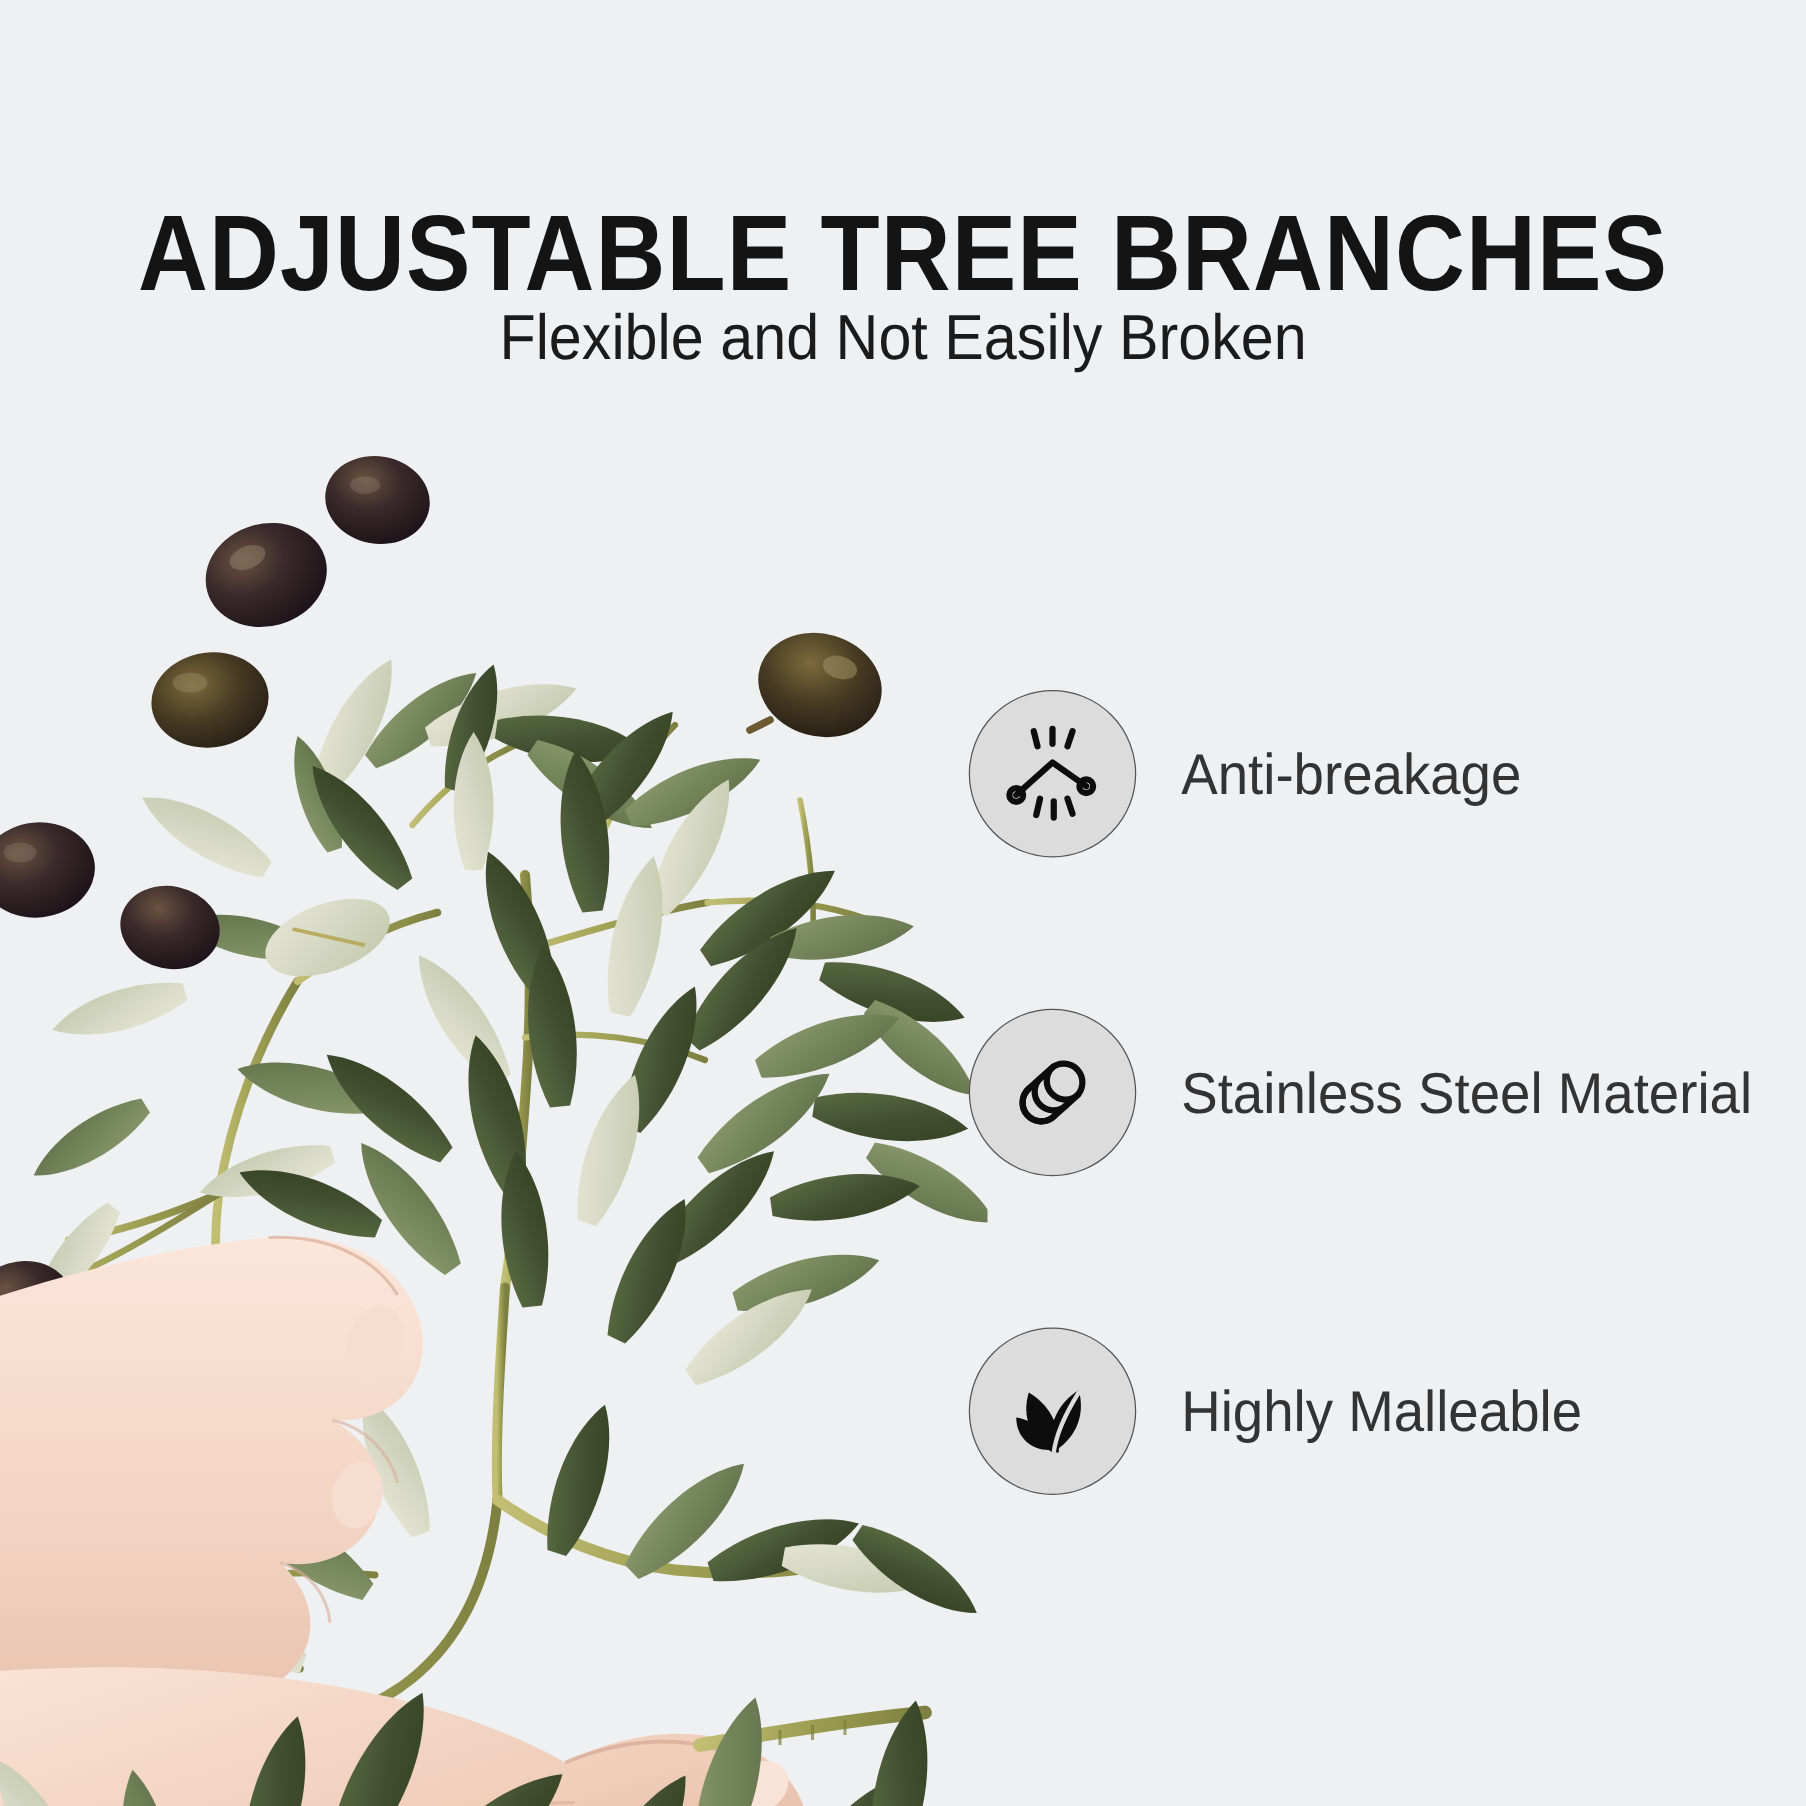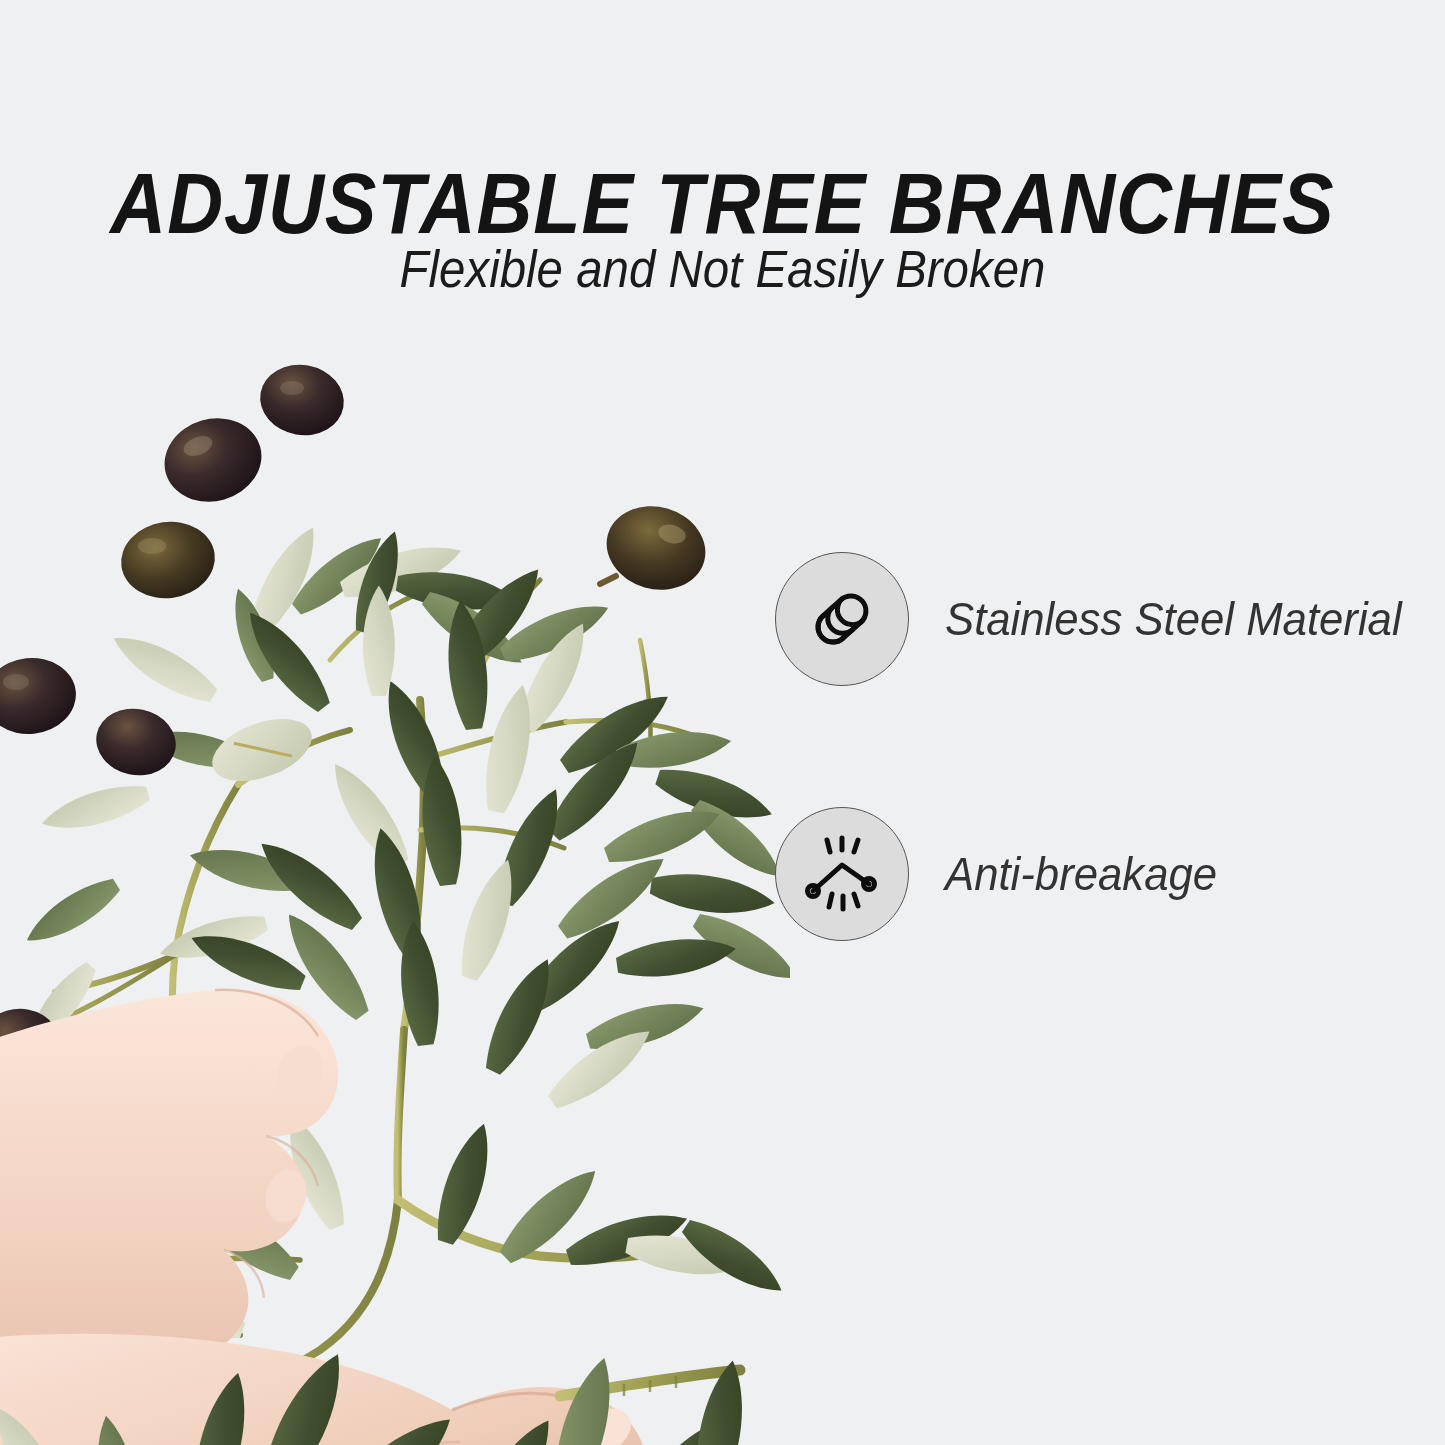--- a/index.html
+++ b/index.html
@@ -3,21 +3,21 @@
 <meta charset="utf-8">
 <style>
   html,body{margin:0;padding:0;}
   body{
     width:1445px;height:1445px;
     background:#eff0f2;
     font-family:"Liberation Sans",sans-serif;
     overflow:hidden;
     position:relative;
   }
-  #stage{position:absolute;inset:0;width:1445px;height:1445px;font-style:italic;}
+  #stage{position:absolute;inset:0;width:1445px;height:1445px;}
 
   
   .header{position:absolute;left:0;top:0;width:1445px;text-align:center;}
   .title{
     margin:0;padding:0;
     font-family:"Liberation Sans Narrow","Liberation Sans",sans-serif;
     font-weight:bold;
     font-size:86px;
     line-height:86px;
     letter-spacing:1px;
@@ -432,34 +432,20 @@
   <div class="header">
     <div class="title-wrap">
       <h1 class="title">ADJUSTABLE TREE BRANCHES</h1>
     </div>
     <div class="subtitle-wrap">
       <p class="subtitle">Flexible and Not Easily Broken</p>
     </div>
   </div>
 
   <div class="features">
-
-    <div class="feature-row">
-      <div class="icon-circle">
-        <svg width="78" height="78" viewBox="0 0 78 78">
-          <g transform="rotate(-42 39 39)" fill="none" stroke="#0d0d0d" stroke-width="5" stroke-linecap="round" stroke-linejoin="round">
-            <rect x="12" y="24" width="54" height="30" rx="15"></rect>
-            <path d="M27 24 A 15 15 0 0 0 27 54"></path>
-            <path d="M40 24 A 15 15 0 0 0 40 54"></path>
-            <path d="M53 24 A 15 15 0 0 0 53 54"></path>
-          </g>
-        </svg>
-      </div>
-      <div class="feature-label">Stainless Steel Material</div>
-    </div>
 
     <div class="feature-row">
       <div class="icon-circle">
         <svg width="80" height="80" viewBox="0 0 80 80">
           <g fill="none" stroke="#0d0d0d" stroke-width="5" stroke-linecap="round" stroke-linejoin="round">
             <path d="M11 57 L 40 31 L 67 50"></path>
             <circle cx="11" cy="57" r="5.5"></circle>
             <circle cx="67" cy="50" r="5.5"></circle>
           </g>
           <g stroke="#0d0d0d" stroke-width="5" stroke-linecap="round">
@@ -468,15 +454,42 @@
             <path d="M52 18 L 56 6"></path>
             <path d="M30 60 L 27 73"></path>
             <path d="M41 62 L 41 75"></path>
             <path d="M52 60 L 56 72"></path>
           </g>
         </svg>
       </div>
       <div class="feature-label">Anti-breakage</div>
     </div>
 
+    <div class="feature-row">
+      <div class="icon-circle">
+        <svg width="78" height="78" viewBox="0 0 78 78">
+          <g transform="rotate(-42 39 39)" fill="none" stroke="#0d0d0d" stroke-width="5" stroke-linecap="round" stroke-linejoin="round">
+            <rect x="12" y="24" width="54" height="30" rx="15"></rect>
+            <path d="M27 24 A 15 15 0 0 0 27 54"></path>
+            <path d="M40 24 A 15 15 0 0 0 40 54"></path>
+            <path d="M53 24 A 15 15 0 0 0 53 54"></path>
+          </g>
+        </svg>
+      </div>
+      <div class="feature-label">Stainless Steel Material</div>
+    </div>
+
+    <div class="feature-row">
+      <div class="icon-circle">
+        <svg width="78" height="78" viewBox="0 0 78 78">
+          <g fill="#0d0d0d">
+            <path d="M39 72 C 22 62 14 44 20 24 C 34 32 46 48 44 72 Z"></path>
+            <path d="M39 72 C 56 62 66 44 60 22 C 44 32 34 50 39 72 Z"></path>
+            <path d="M36 70 C 22 70 10 60 10 44 C 24 46 36 56 36 70 Z"></path>
+          </g>
+          <path d="M40 72 C 42 56 50 40 60 24" fill="none" stroke="#dcdcdc" stroke-width="3.4" stroke-linecap="round"></path>
+        </svg>
+      </div>
+      <div class="feature-label">Highly Malleable</div>
+    </div>
 
   </div>
 </div>
 
 </body></html>

